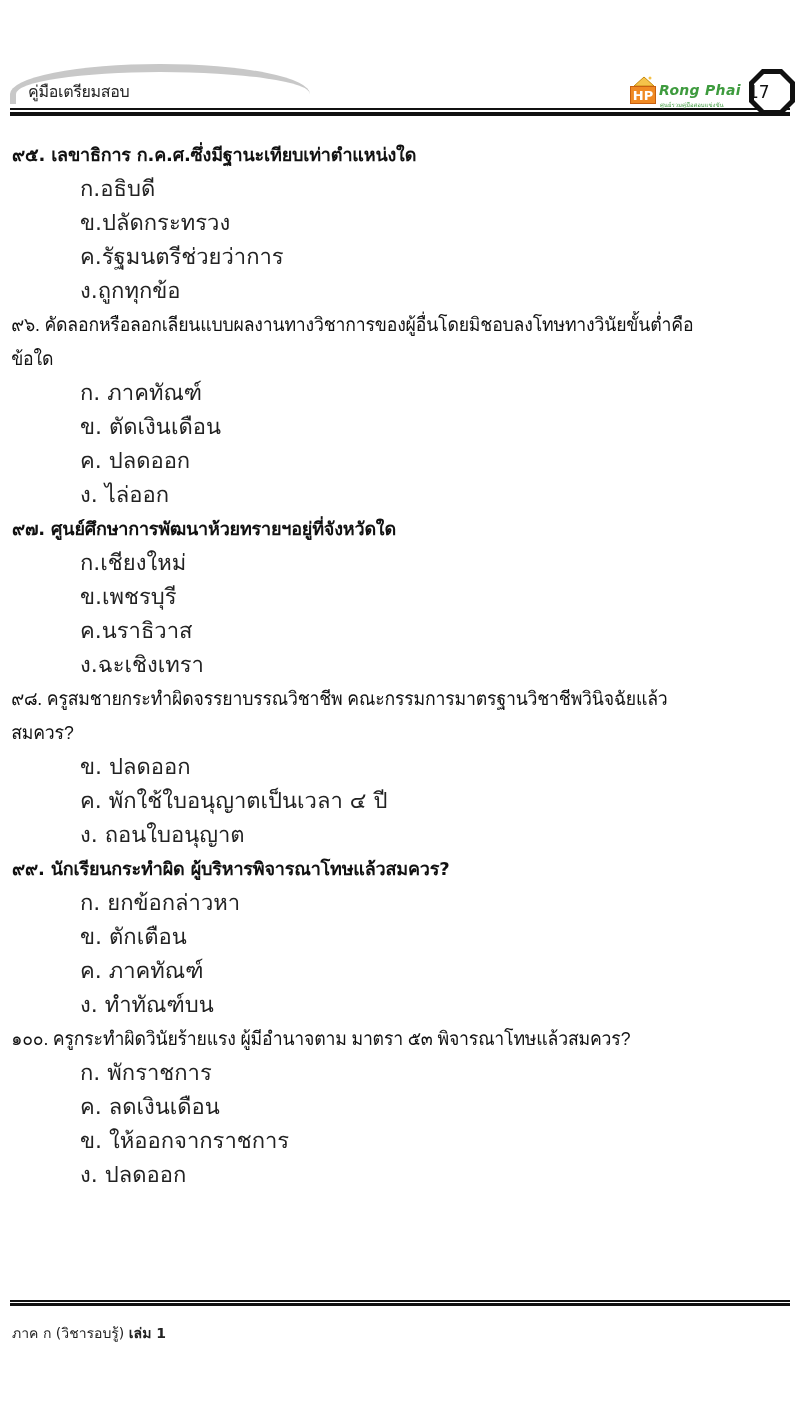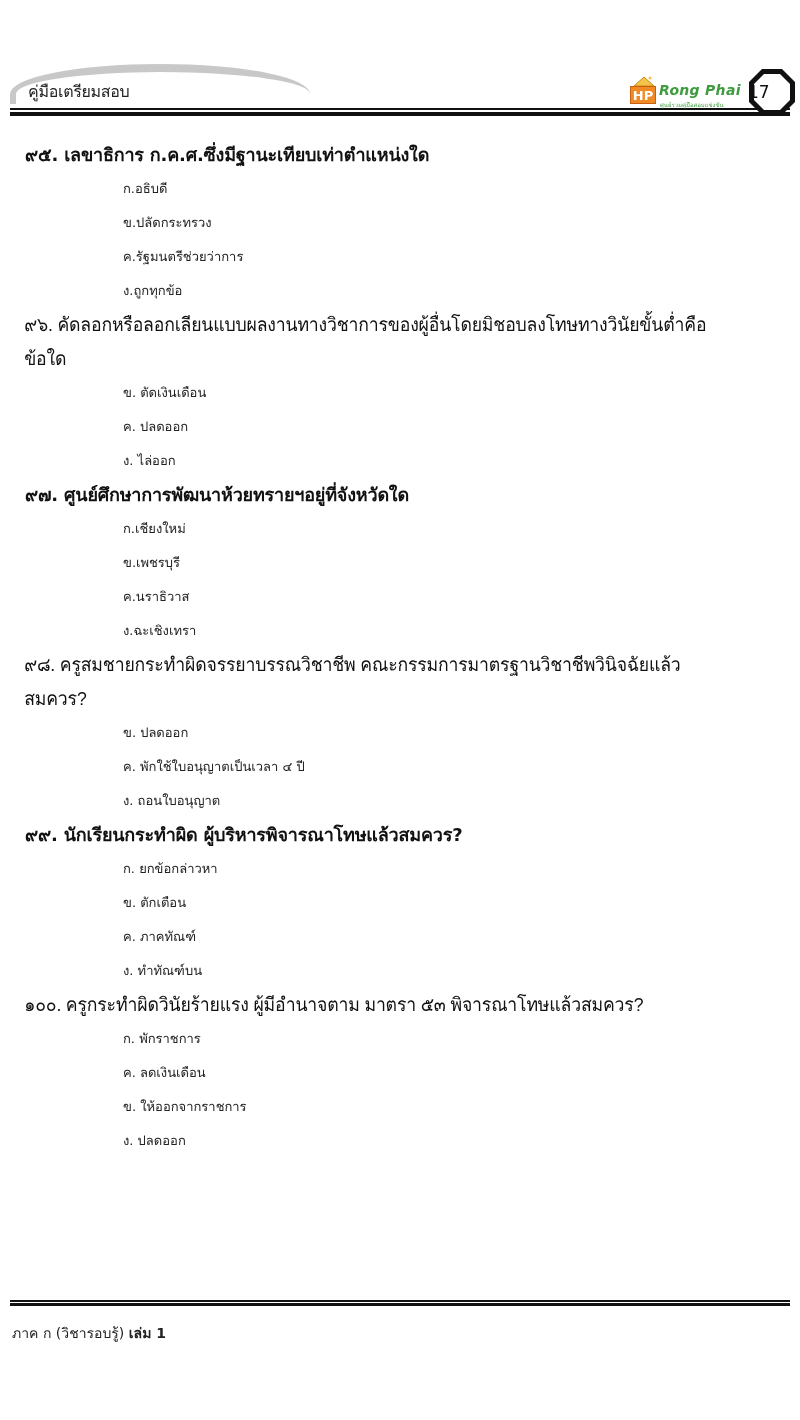--- a/index.html
+++ b/index.html
@@ -22,26 +22,26 @@
                font-family: "DejaVu Sans", sans-serif; border: 1px solid #c86010; box-sizing: border-box; }
     .logo-roof { position: absolute; left: 4px; top: 2px; width: 20px; height: 10px; }
     .logo-name { position: absolute; left: 29px; top: 8px; font-size: 14px; color: #3e9b3e; font-style: italic;
                  font-weight: bold; font-family: "DejaVu Sans", sans-serif; letter-spacing: 0.3px; }
     .logo-sub { position: absolute; left: 30px; top: 26px; font-size: 6px; color: #3e9b3e; white-space: nowrap; }
 
     .page-badge { position: absolute; left: 748px; top: 68px; width: 48px; height: 48px; }
     .page-number { position: absolute; left: 0; top: 0; width: 48px; height: 48px; line-height: 48px;
                    text-align: left; font-size: 17px; font-family: "DejaVu Sans", sans-serif; color: #111; }
 
-    .content { position: absolute; left: 0; top: 138px; width: 648px; margin-left: 13px; }
+    .content { position: absolute; left: 0; top: 138px; width: 648px; }
     .q { font-size: 18px; font-weight: bold; line-height: 34px; padding-left: 12px; padding-right: 12px;
          font-family: "DejaVu Sans", sans-serif; color: #111; letter-spacing: -0.2px; }
     .q.condensed { font-weight: normal; font-family: "Liberation Sans", sans-serif; font-size: 19px;
                    transform: scaleX(0.93); transform-origin: left; width: 830px; }
-    .opt { font-size: 13px; line-height: 34px; padding-left: 110px; color: #222;
+    .opt { font-size: 22px; line-height: 34px; padding-left: 80px; color: #222;
            font-family: "DejaVu Sans", sans-serif; }
 
     .fline-thin { position: absolute; left: 10px; top: 1300px; width: 780px; height: 2px; background: #111; }
     .fline-thick { position: absolute; left: 10px; top: 1303px; width: 780px; height: 3px; background: #111; }
     .footer { position: absolute; left: 12px; top: 1322px; font-size: 14px; color: #222;
               font-family: "DejaVu Sans", sans-serif; }
     .footer b { font-weight: bold; }
   </style>
 </head>
 <body>
@@ -80,20 +80,21 @@
   <div class="opt">ก.อธิบดี</div>
   <div class="opt">ข.ปลัดกระทรวง</div>
   <div class="opt">ค.รัฐมนตรีช่วยว่าการ</div>
   <div class="opt">ง.ถูกทุกข้อ</div>
 
   <div class="q condensed">
     <span>๙๖.</span>
     <span>คัดลอกหรือลอกเลียนแบบผลงานทางวิชาการของผู้อื่นโดยมิชอบลงโทษทางวินัยขั้นต่ำคือ</span>
   </div>
   <div class="q condensed">ข้อใด</div>
+  <div class="opt">ก. ภาคทัณฑ์</div>
   <div class="opt">ข. ตัดเงินเดือน</div>
   <div class="opt">ค. ปลดออก</div>
   <div class="opt">ง. ไล่ออก</div>
 
   <div class="q">
     <span>๙๗.</span>
     <span>ศูนย์ศึกษาการพัฒนาห้วยทรายฯอยู่ที่จังหวัดใด</span>
   </div>
   <div class="opt">ก.เชียงใหม่</div>
   <div class="opt">ข.เพชรบุรี</div>

